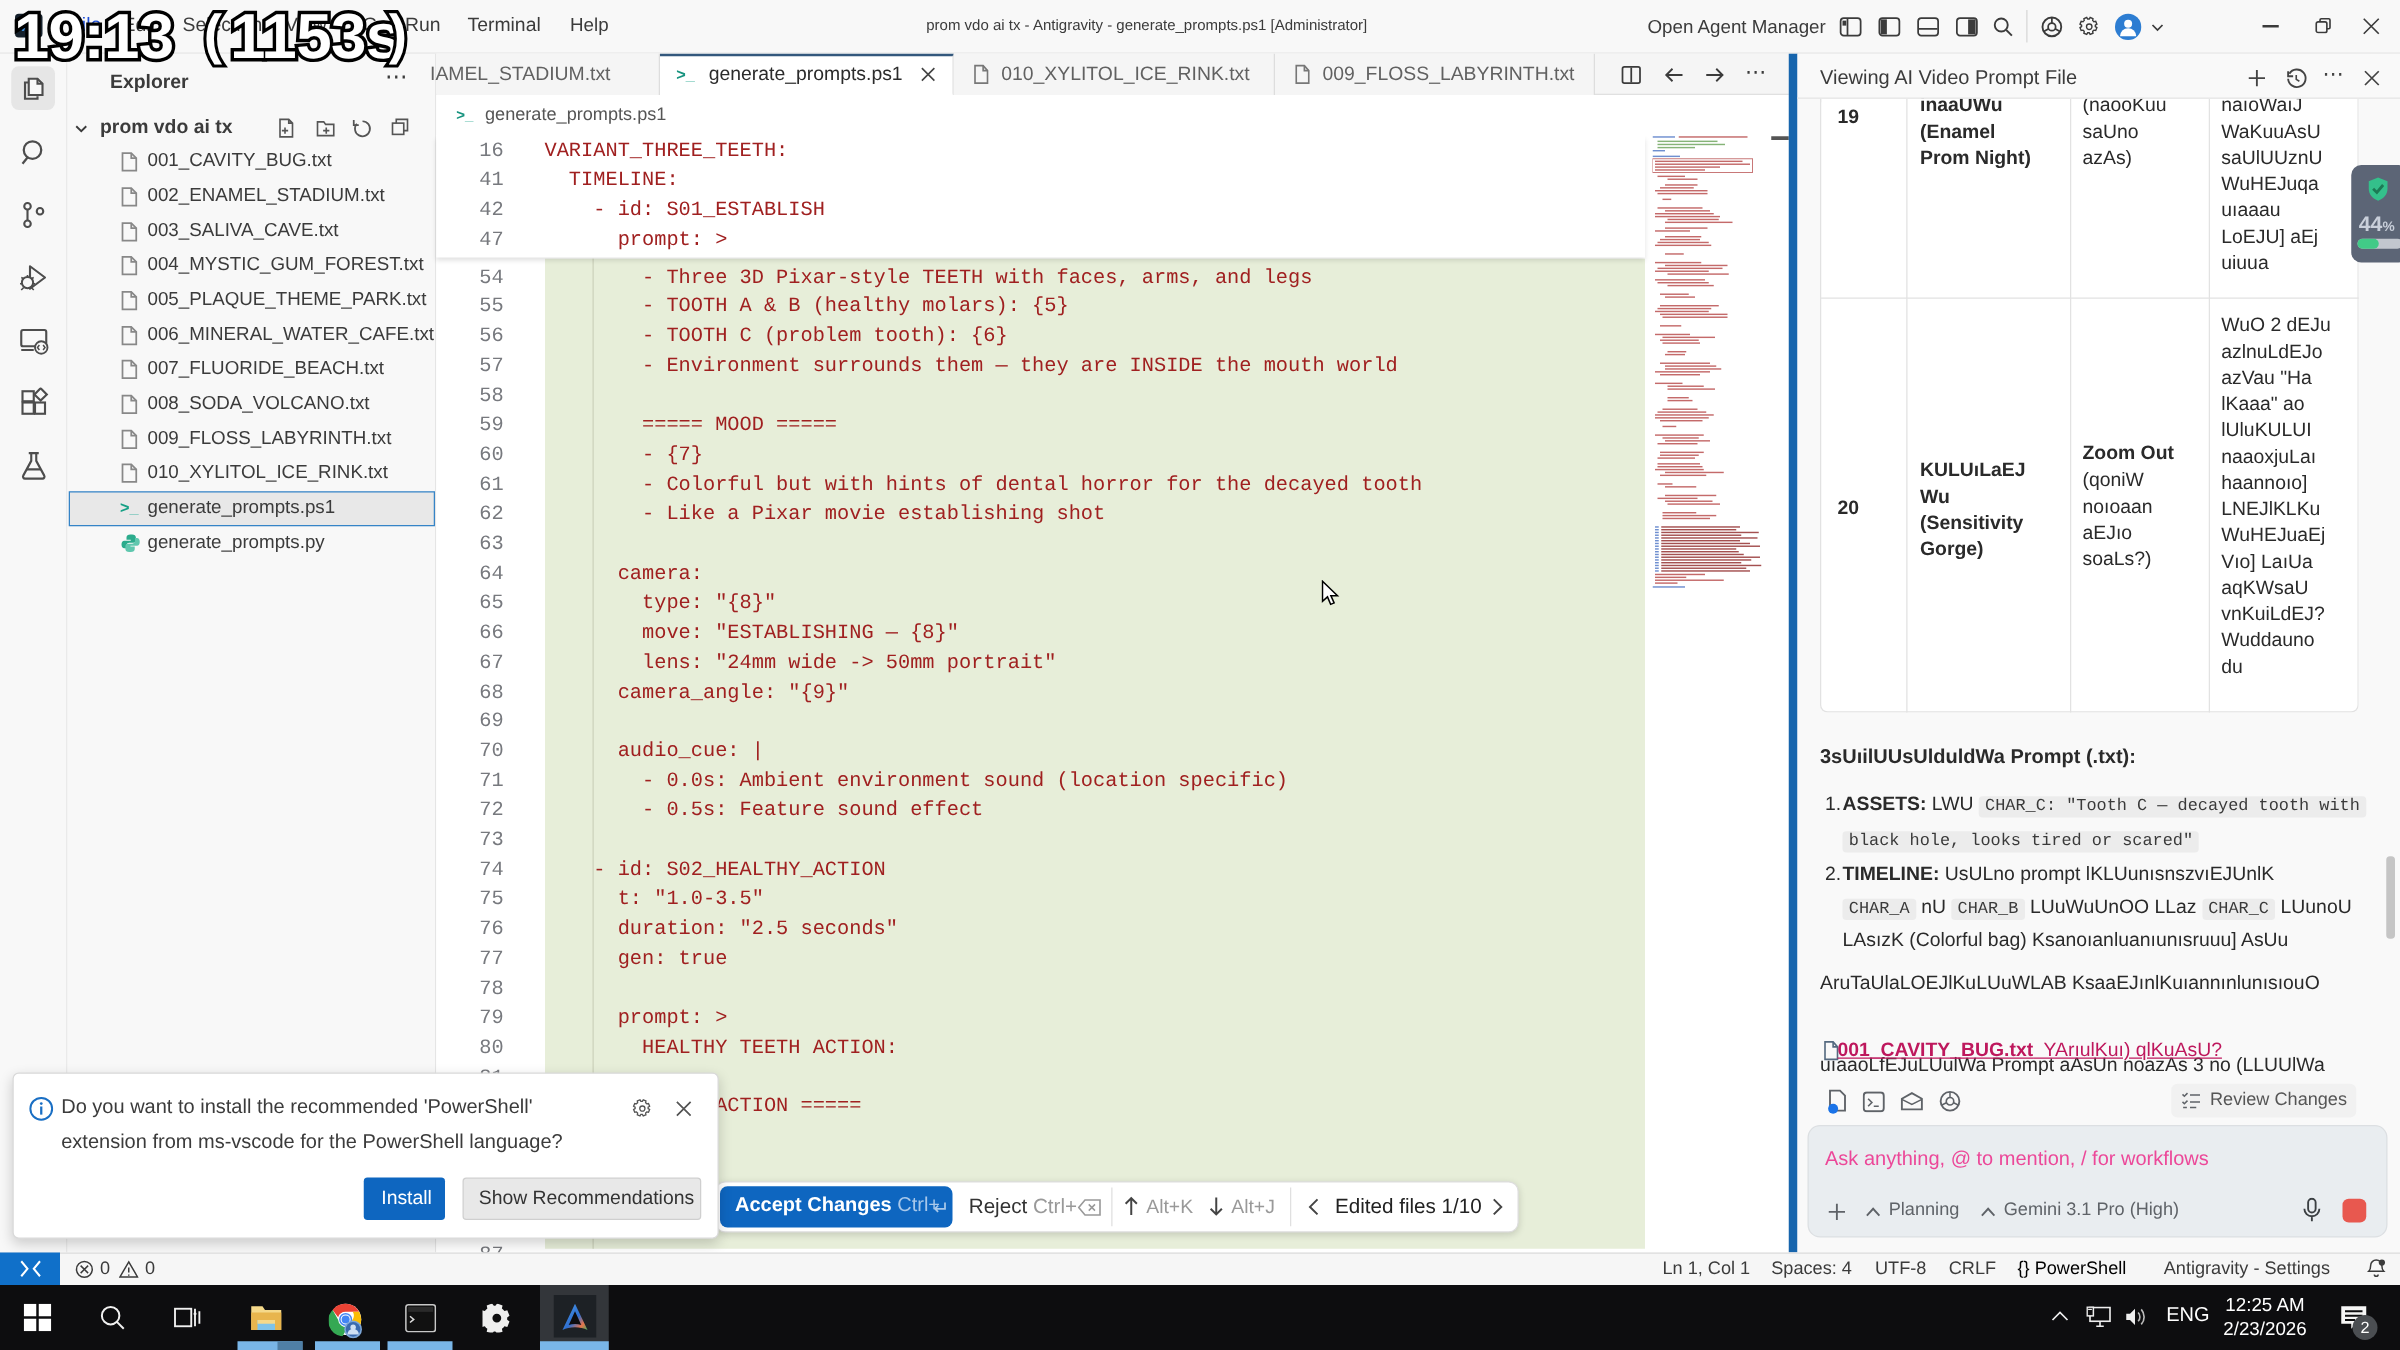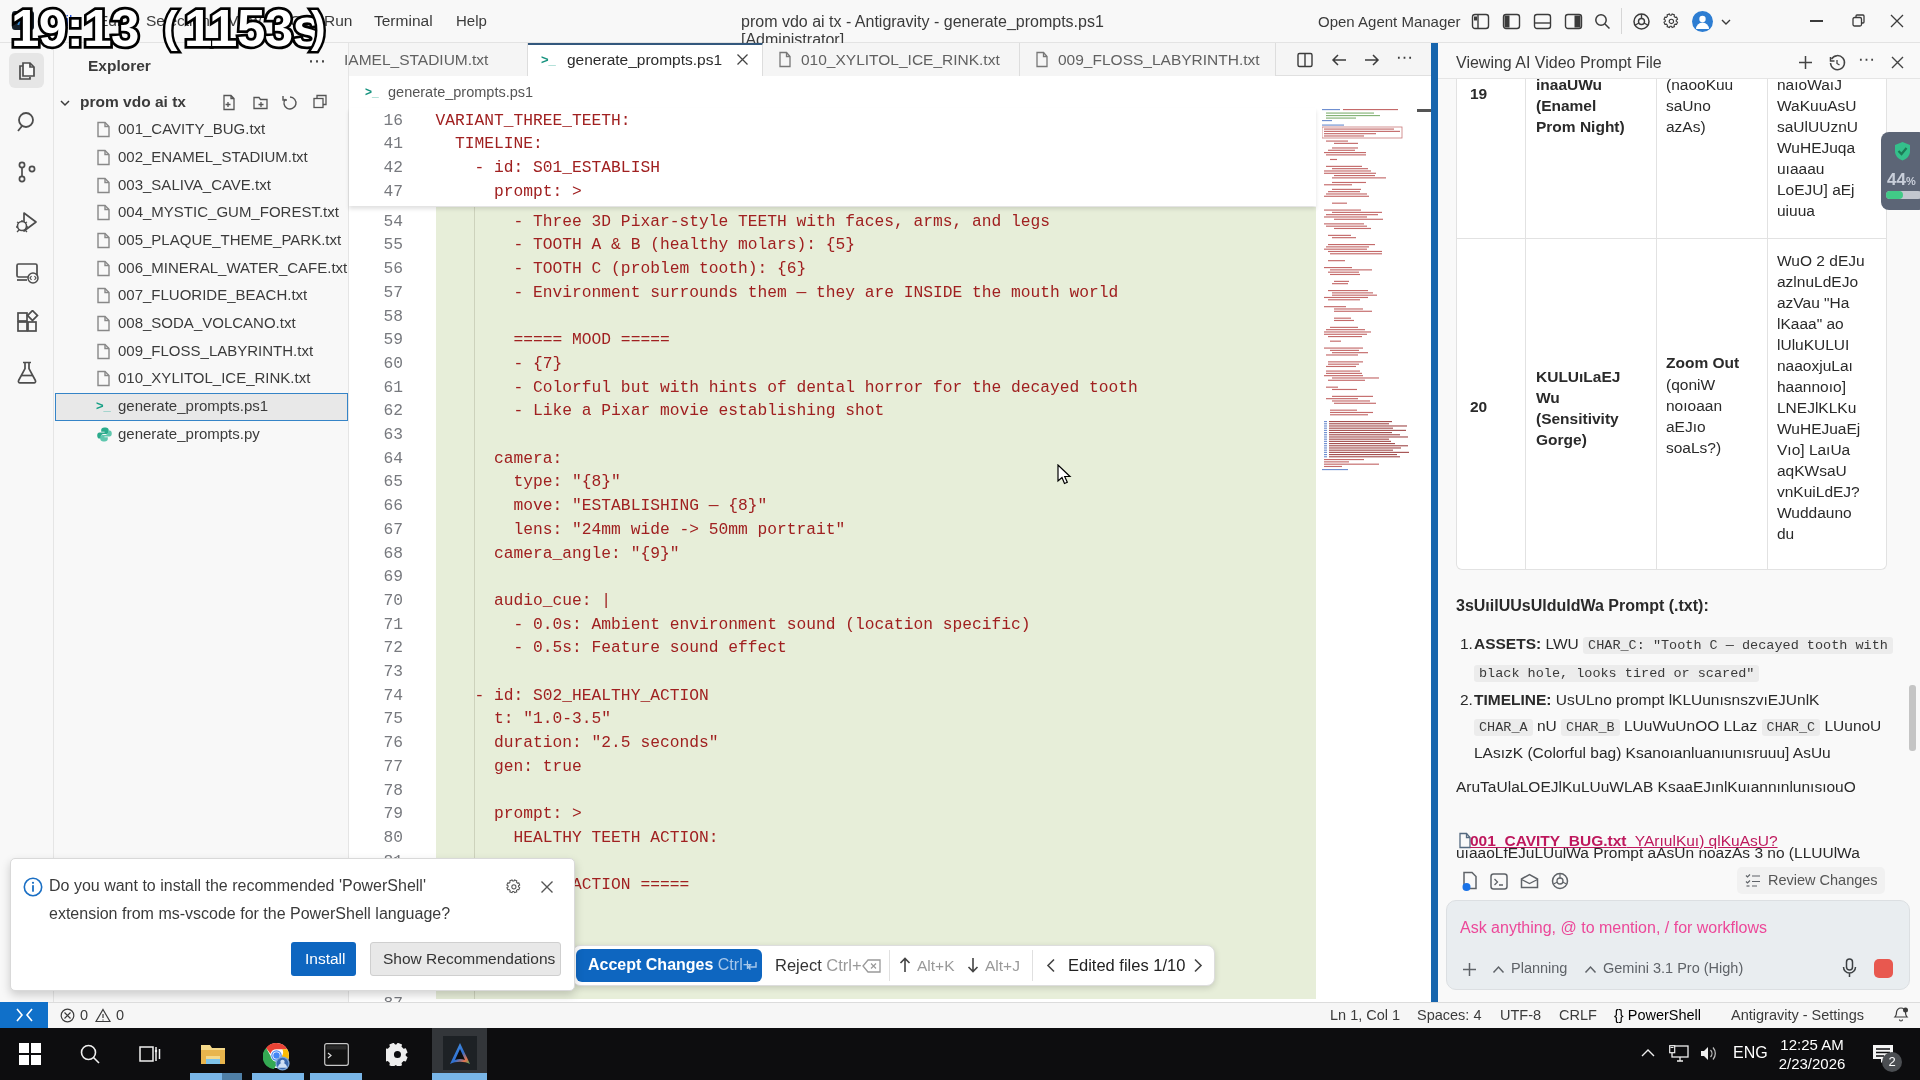--- a/index.html
+++ b/index.html
@@ -10,21 +10,21 @@
 <div class="abs" style="left:12px;top:11px;width:22px;height:19px;background:#15202b;border-radius:3px;"></div>
 <div class="abs" style="left:17px;top:13px;width:12px;height:14px;font-size:13px;font-weight:bold;color:#3e8ed8;">A</div>
 <div class="abs" style="left:56px;top:12px;font-size:15.5px;color:#1d4ed8;text-align:center;">File</div>
 <div class="abs" style="left:98px;top:12px;font-size:15.5px;color:#3b3b3b;">Edit</div>
 <div class="abs" style="left:146px;top:12px;font-size:15.5px;color:#3b3b3b;">Selection</div>
 <div class="abs" style="left:228px;top:12px;font-size:15.5px;color:#3b3b3b;">View</div>
 <div class="abs" style="left:290px;top:12px;font-size:15.5px;color:#3b3b3b;">Go</div>
 <div class="abs" style="left:324px;top:12px;font-size:15.5px;color:#3b3b3b;">Run</div>
 <div class="abs" style="left:374px;top:12px;font-size:15.5px;color:#3b3b3b;">Terminal</div>
 <div class="abs" style="left:456px;top:12px;font-size:15px;color:#3b3b3b;">Help</div>
-<div class="abs" style="left:741px;top:13px;width:460px;font-size:16px;color:#3b3b3b;">prom vdo ai tx - Antigravity - generate_prompts.ps1 [Administrator]</div>
+<div class="abs" style="left:741px;top:13px;width:460px;font-size:12px;color:#3b3b3b;">prom vdo ai tx - Antigravity - generate_prompts.ps1 [Administrator]</div>
 <div class="abs" style="left:1318px;top:13px;font-size:15px;color:#3b3b3b;">Open Agent Manager</div>
 <svg class="abs" style="left:1471px;top:12px;" width="19" height="19" viewBox="0 0 19 19">
     <rect x="1.5" y="2.5" width="16" height="14" rx="2.5" fill="none" stroke="#3b3b3b" stroke-width="1.4"></rect>
     <line x1="7" y1="3" x2="7" y2="16" stroke="#3b3b3b" stroke-width="1.4"></line>
     <rect x="3" y="4.5" width="3" height="4" fill="#3b3b3b"></rect>
   </svg>
 <svg class="abs" style="left:1502px;top:12px;" width="19" height="19" viewBox="0 0 19 19">
     <rect x="1.5" y="2.5" width="16" height="14" rx="2.5" fill="none" stroke="#3b3b3b" stroke-width="1.4"></rect>
     <rect x="2.5" y="3.5" width="5" height="12" fill="#3b3b3b"></rect>
   </svg>

